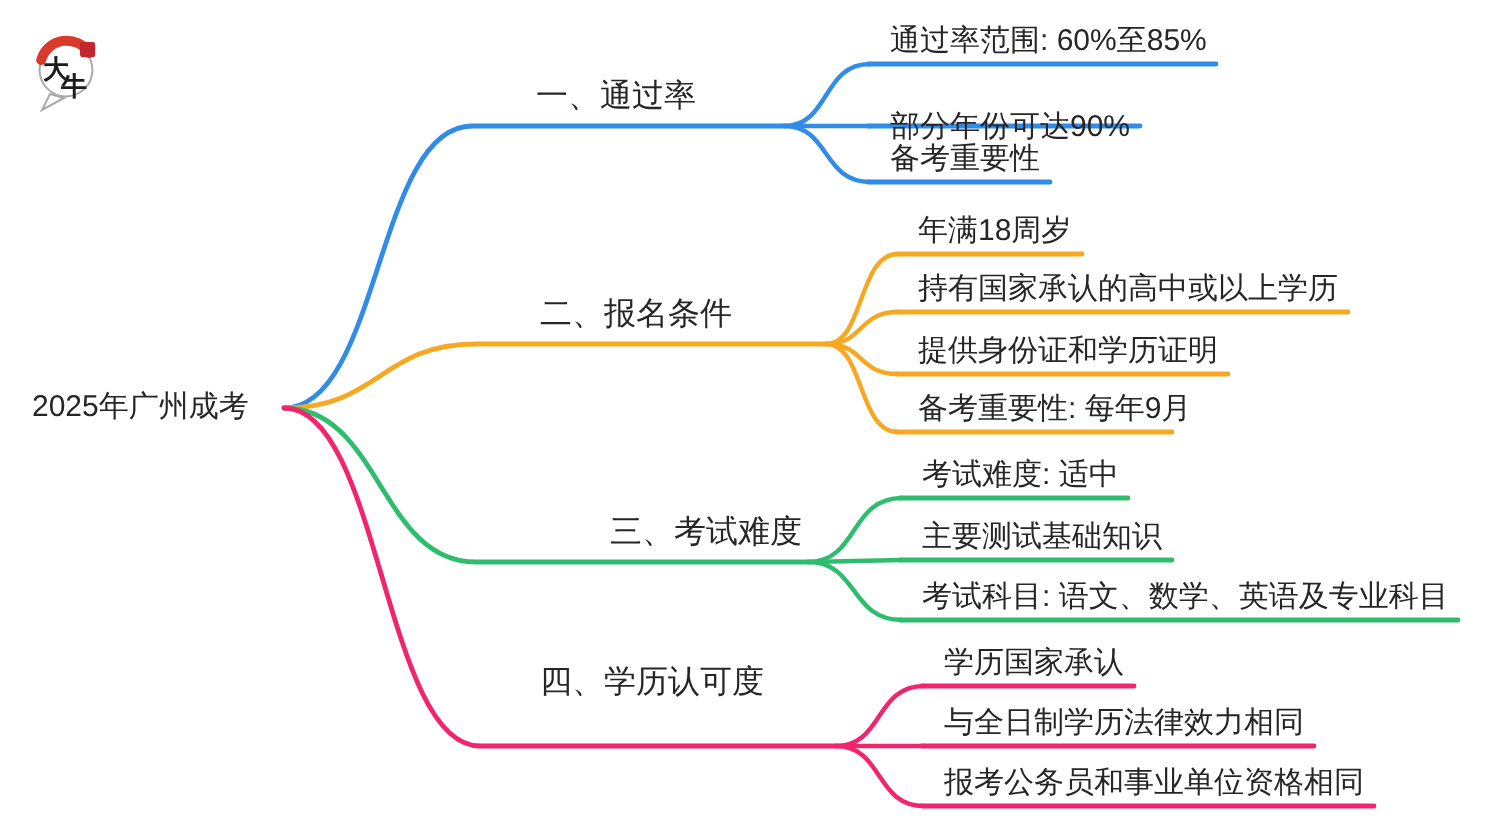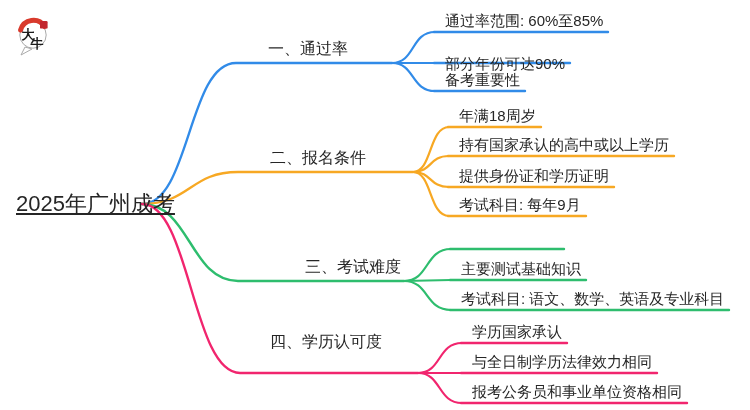--- a/index.html
+++ b/index.html
@@ -2,21 +2,21 @@
 <html><head>
 <meta charset="utf-8">
 <style>
   html,body{margin:0;padding:0;background:#fff;}
   #stage{
     position:relative;width:750px;height:410px;overflow:hidden;background:#fff;
     font-family:"Liberation Sans","DejaVu Sans",sans-serif;
   }
   #links{position:absolute;left:0;top:0;width:750px;height:410px;z-index:1;}
   .txt{position:absolute;z-index:2;white-space:nowrap;color:#262626;}
-  .root-label{font-size:22px;line-height:20px;font-weight:400;text-decoration:underline;}
+  .root-label{font-size:15px;line-height:20px;font-weight:400;}
   .branch-label{font-size:16px;line-height:20px;}
   .leaf-label{font-size:15px;line-height:18px;padding:0 5px 12px 11px;}
   .logo{position:absolute;left:17px;top:14px;display:flex;align-items:center;gap:6px;z-index:2;}
   .logo-texts{display:flex;flex-direction:column;}
   .logo-title{font-size:14.5px;line-height:17px;font-weight:700;letter-spacing:0.5px;}
   .logo-sub{font-size:11.5px;line-height:13px;font-weight:700;letter-spacing:0.2px;}
 </style>
 </head>
 <body>
 
@@ -69,21 +69,22 @@
 
   <div class="txt root-label" id="root-node" style="left:16px;top:194px;">2025年广州成考</div>
 <div class="txt branch-label" style="left: 268px; top: 39px;">一、通过率</div>
     <div class="txt leaf-label" style="left: 434px; top: 12px;">通过率范围: 60%至85%</div>
     <div class="txt leaf-label" style="left: 434px; top: 55px;">部分年份可达90%</div>
     <div class="txt leaf-label" style="left: 434px; top: 71px;">备考重要性</div>
     <div class="txt branch-label" style="left: 270px; top: 148px;">二、报名条件</div>
     <div class="txt leaf-label" style="left: 448px; top: 107px;">年满18周岁</div>
     <div class="txt leaf-label" style="left: 448px; top: 136px;">持有国家承认的高中或以上学历</div>
     <div class="txt leaf-label" style="left: 448px; top: 167px;">提供身份证和学历证明</div>
-    <div class="txt leaf-label" style="left: 448px; top: 196px;">考试科目: 每年9月</div>
+    <div class="txt leaf-label" style="left: 448px; top: 196px;">备考重要性: 每年9月</div>
     <div class="txt branch-label" style="left: 272px; top: 257px; margin-left: 33px;">三、考试难度</div>
+    <div class="txt leaf-label" style="left: 450px; top: 229px;">考试难度: 适中</div>
     <div class="txt leaf-label" style="left: 450px; top: 290px;">考试科目: 语文、数学、英语及专业科目</div>
     <div class="txt leaf-label" style="left: 450px; top: 260px;">主要测试基础知识</div>
     <div class="txt branch-label" style="left: 270px; top: 332px; text-align: center;">四、学历认可度</div>
     <div class="txt leaf-label" style="left: 461px; top: 323px;">学历国家承认</div>
     <div class="txt leaf-label" style="left: 461px; top: 353px;">与全日制学历法律效力相同</div>
     <div class="txt leaf-label" style="left: 461px; top: 383px;">报考公务员和事业单位资格相同</div>
   </div>
 
 </body></html>

